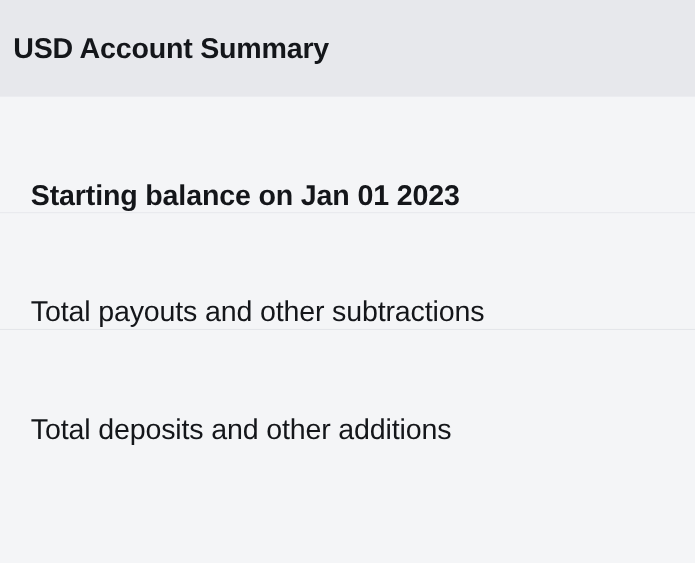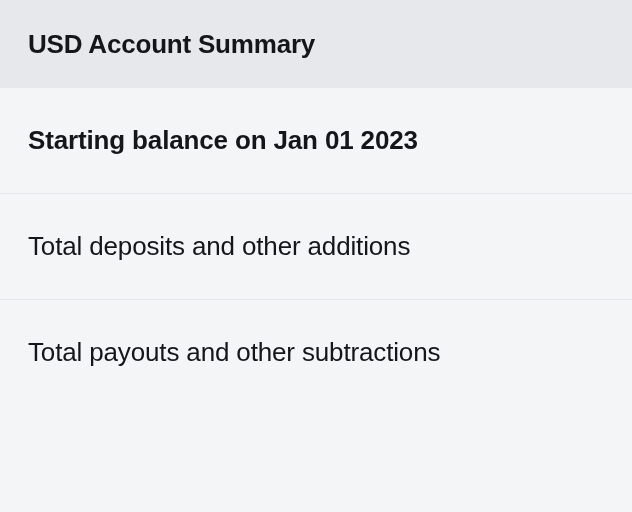--- a/index.html
+++ b/index.html
@@ -21,21 +21,21 @@
     background: #f4f5f7;
     display: flex;
     flex-direction: column;
   }
   .panel-header {
     height: 88px;
     min-height: 88px;
     background: #e7e8ec;
     display: flex;
     align-items: center;
-    padding: 0 28px;
+    padding: 0 12px;
     box-sizing: border-box;
   }
   .panel-title {
     font-size: 26px;
     font-weight: bold;
     color: #14161a;
     letter-spacing: -0.2px;
     line-height: 1.1;
     white-space: nowrap;
   }
@@ -43,21 +43,21 @@
     display: flex;
     flex-direction: column;
     flex: 1 1 auto;
   }
   .summary-row {
     height: 106px;
     min-height: 106px;
     box-sizing: border-box;
     background: #f4f5f7;
     display: flex;
-    align-items: center;
+    align-items: flex-end;
     justify-content: space-between;
     padding: 0 28px;
     border-bottom: 1.5px solid #e4e6ea;
   }
   .summary-row:last-child {
     border-bottom: none;
   }
   .row-label {
     font-size: 26px;
     color: #14161a;
@@ -79,24 +79,24 @@
   </div>
 
   <div class="rows">
 
     <div class="summary-row">
       <div class="row-label emphasis">Starting balance on Jan 01 2023</div>
 
     </div>
 
     <div class="summary-row">
-      <div class="row-label">Total deposits and other additions</div>
+      <div class="row-label">Total payouts and other subtractions</div>
 
     </div>
 
     <div class="summary-row">
-      <div class="row-label">Total payouts and other subtractions</div>
+      <div class="row-label">Total deposits and other additions</div>
 
     </div>
 
 
   </div>
 </div>
 
 </body></html>

